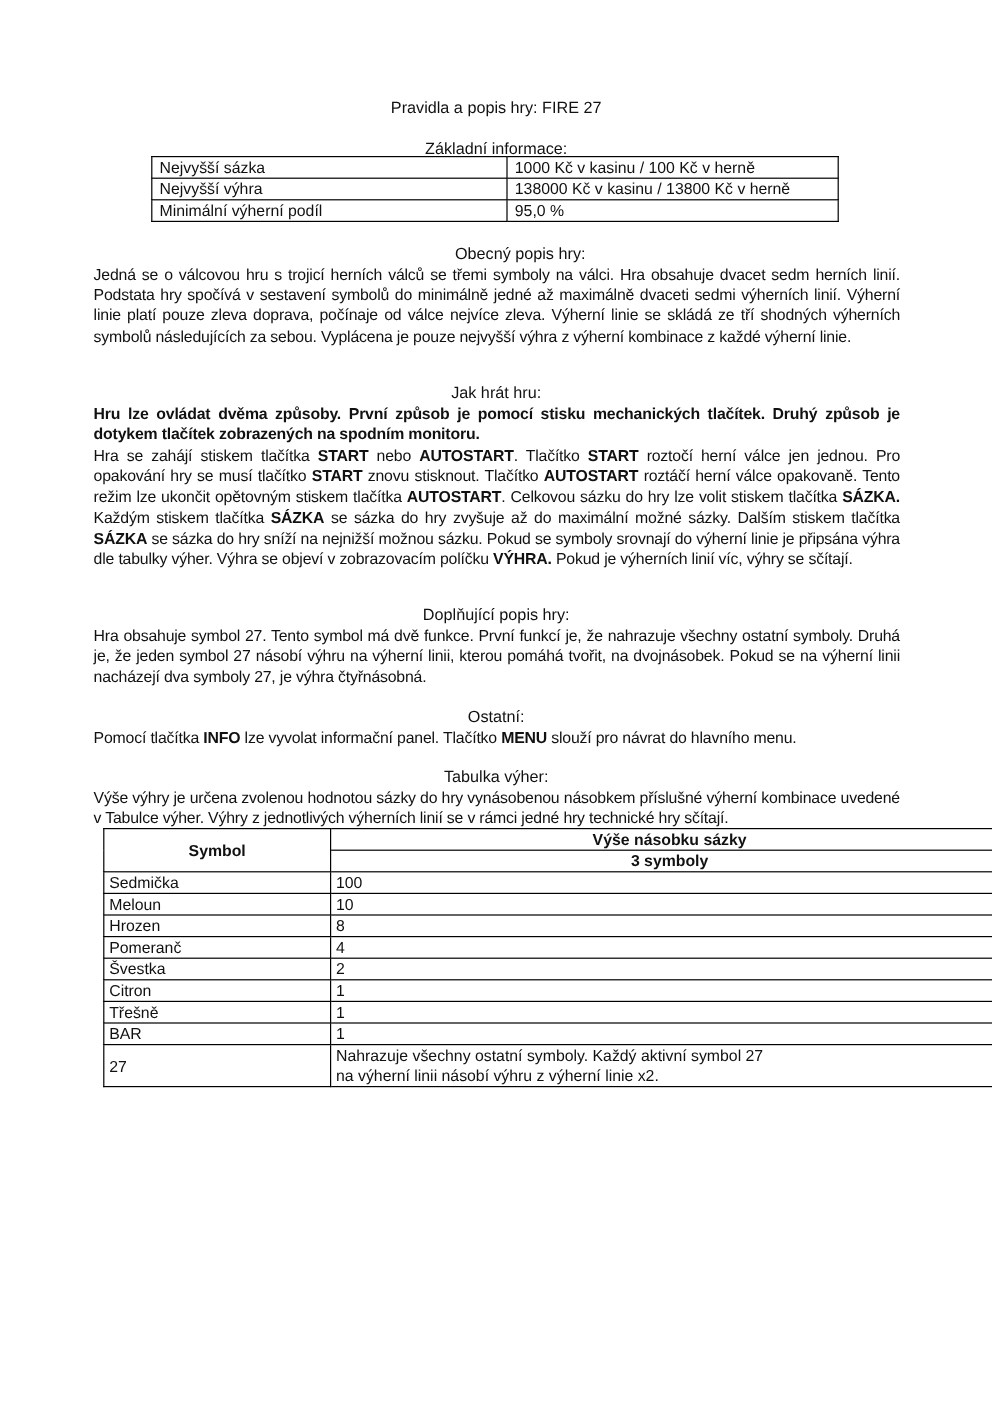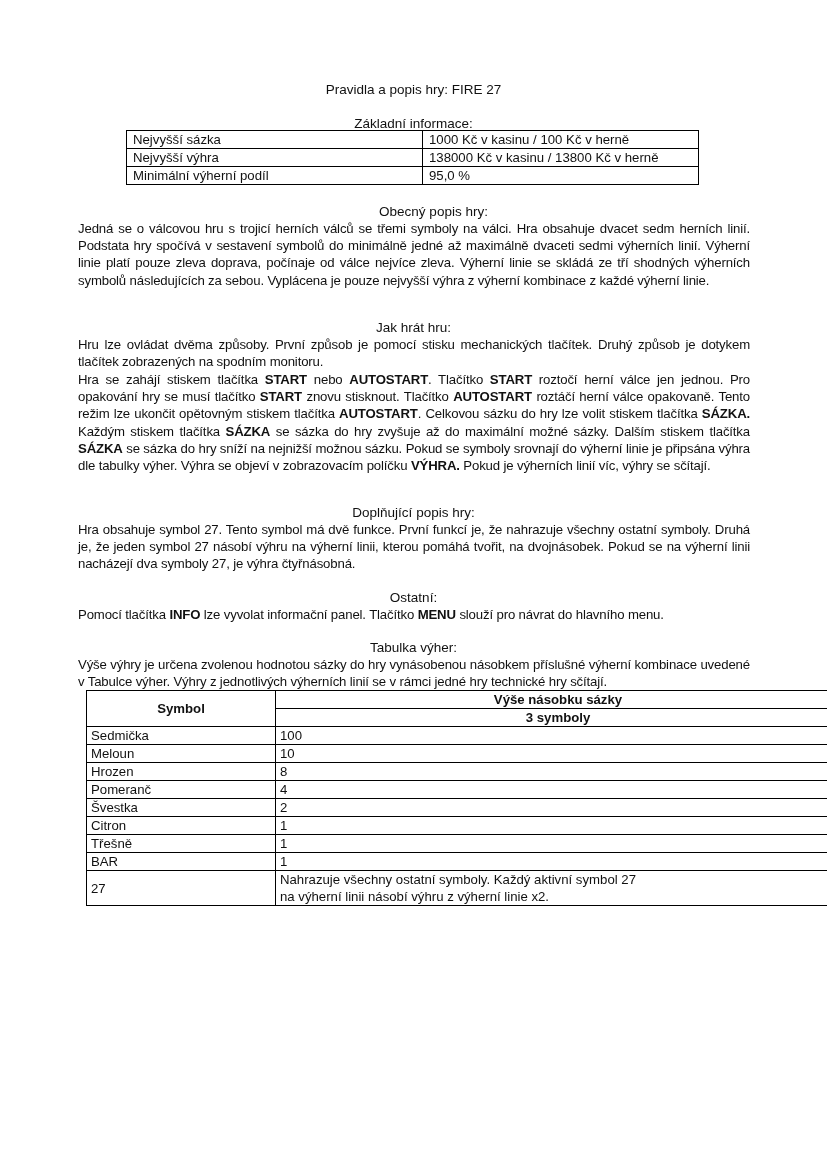--- a/index.html
+++ b/index.html
@@ -41,21 +41,21 @@
       <td class="k">Minimální výherní podíl</td>
       <td>95,0 %</td>
     </tr>
   </tbody>
     </table>
 
   <div class="h" style="top:204px;padding-left:20px;">Obecný popis hry:</div>
   <div class="para" style="top:220px;">Jedná se o válcovou hru s trojicí herních válců se třemi symboly na válci. Hra obsahuje dvacet sedm herních linií. Podstata hry spočívá v sestavení symbolů do minimálně jedné až maximálně dvaceti sedmi výherních linií. Výherní linie platí pouze zleva doprava, počínaje od válce nejvíce zleva. Výherní linie se skládá ze tří shodných výherních symbolů následujících za sebou. Vyplácena je pouze nejvyšší výhra z výherní kombinace z každé výherní linie.</div>
 
   <div class="h" style="top:320px;">Jak hrát hru:</div>
-  <div class="para" style="top:336px;">Hru lze ovládat dvěma způsoby. První způsob je pomocí stisku mechanických tlačítek. Druhý způsob je dotykem tlačítek zobrazených na spodním monitoru.</div>
+  <div class="para" style="top:336px;font-weight:bold;">Hru lze ovládat dvěma způsoby. První způsob je pomocí stisku mechanických tlačítek. Druhý způsob je dotykem tlačítek zobrazených na spodním monitoru.</div>
   <div class="para" style="top:371px;">Hra se zahájí stiskem tlačítka <b>START</b> nebo <b>AUTOSTART</b>. Tlačítko <b>START</b> roztočí herní válce jen jednou. Pro opakování hry se musí tlačítko <b>START</b> znovu stisknout. Tlačítko <b>AUTOSTART</b> roztáčí herní válce opakovaně. Tento režim lze ukončit opětovným stiskem tlačítka <b>AUTOSTART</b>. Celkovou sázku do hry lze volit stiskem tlačítka <b>SÁZKA.</b> Každým stiskem tlačítka <b>SÁZKA</b> se sázka do hry zvyšuje až do maximální možné sázky. Dalším stiskem tlačítka <b>SÁZKA</b> se sázka do hry sníží na nejnižší možnou sázku. Pokud se symboly srovnají do výherní linie je připsána výhra dle tabulky výher. Výhra se objeví v zobrazovacím políčku <b>VÝHRA.</b> Pokud je výherních linií víc, výhry se sčítají.</div>
 
   <div class="h" style="top:505px;">Doplňující popis hry:</div>
   <div class="para" style="top:521px;">Hra obsahuje symbol 27. Tento symbol má dvě funkce. První funkcí je, že nahrazuje všechny ostatní symboly. Druhá je, že jeden symbol 27 násobí výhru na výherní linii, kterou pomáhá tvořit, na dvojnásobek. Pokud se na výherní linii nacházejí dva symboly 27, je výhra čtyřnásobná.</div>
 
   <div class="h" style="top:590px;">Ostatní:</div>
   <div class="para" style="top:606px; ">Pomocí tlačítka <b>INFO</b> lze vyvolat informační panel. Tlačítko <b>MENU</b> slouží pro návrat do hlavního menu.</div>
 
   <div class="h" style="top:640px;">Tabulka výher:</div>
   <div class="para" style="top:656px;">Výše výhry je určena zvolenou hodnotou sázky do hry vynásobenou násobkem příslušné výherní kombinace uvedené v Tabulce výher. Výhry z jednotlivých výherních linií se v rámci jedné hry technické hry sčítají.</div>

